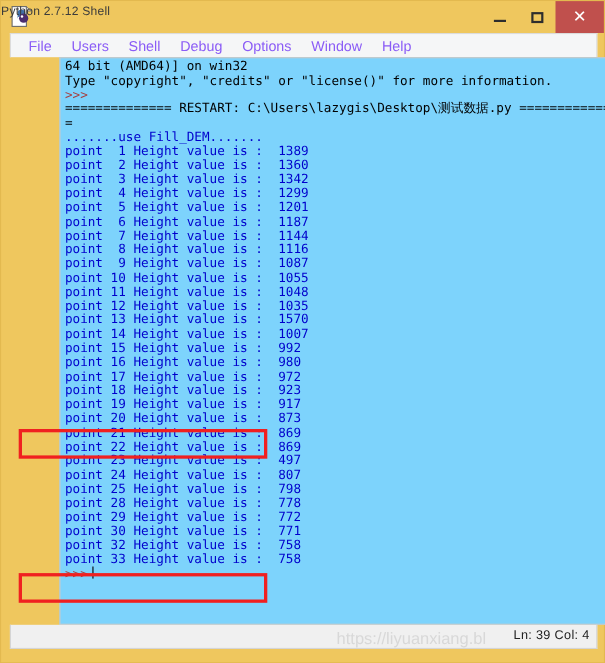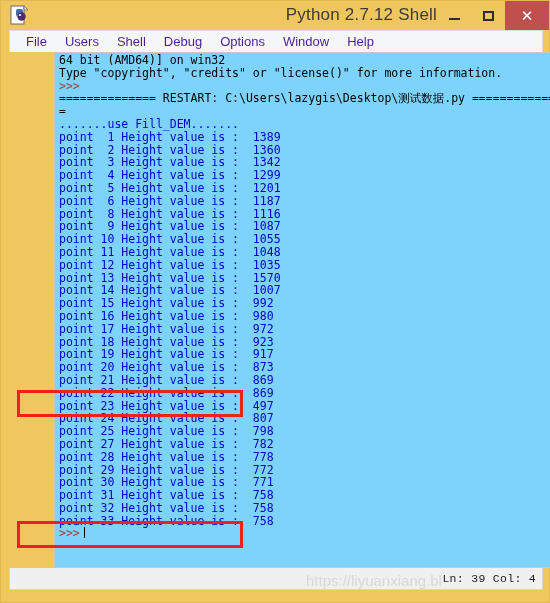--- a/index.html
+++ b/index.html
@@ -35,22 +35,22 @@
   }
   .app-icon {
     position: absolute;
     left: 8px; top: 4px;
     width: 21px; height: 21px;
   }
   .title-text {
     position: absolute;
     left: 0; top: 4px;
     width: 436px;
-    text-align: right;
-    font-size: 17px;
+    text-align: left;
+    font-size: 11px;
     color: #3b3b3b;
     font-family: "Liberation Sans", sans-serif;
     letter-spacing: 0.2px;
   }
   .win-btns {
     position: absolute;
     right: 0; top: 0;
     height: 29px;
     display: flex;
     align-items: stretch;
@@ -96,21 +96,21 @@
     background: #f5f6f7;
     border: 1px solid #dcdcdc;
     border-bottom: none;
     box-sizing: border-box;
     display: flex;
     align-items: center;
     padding-left: 7px;
   }
   .menu-item {
     font-size: 13px;
-    color: #4c1d95;
+    color: #8b5cf6;
     padding: 0 9px;
     cursor: default;
     font-family: "Liberation Sans", sans-serif;
   }
 
   
   .shell-wrap {
     position: absolute;
     left: 8px; top: 51px;
     width: 534px;
@@ -216,21 +216,21 @@
     background: #f0f0f0;
     border: 1px solid #d5d5d5;
     border-top: none;
     box-sizing: border-box;
   }
   .status-pos {
     position: absolute;
     right: 6px; top: 4px;
     font-size: 11.5px;
     color: #222;
-    font-family: Liberation Mono, monospace;
+    font-family: Liberation Sans, sans-serif;
     letter-spacing: 0.3px;
   }
   .watermark {
     position: absolute;
     left: 305px; top: 571px;
     font-size: 15px;
     color: #d8d8d8;
     font-family: "Liberation Sans", sans-serif;
     white-space: nowrap;
     pointer-events: none;
@@ -283,43 +283,42 @@
 </span><span class="sysline">Type "copyright", "credits" or "license()" for more information.
 </span><span class="prompt">&gt;&gt;&gt;
 </span><span class="restart">============== RESTART: C:\Users\lazygis\Desktop\测试数据.py ==============
 </span><span class="out">.......use Fill_DEM.......
 </span><span class="out">point  1 Height value is :  1389
 </span><span class="out">point  2 Height value is :  1360
 </span><span class="out">point  3 Height value is :  1342
 </span><span class="out">point  4 Height value is :  1299
 </span><span class="out">point  5 Height value is :  1201
 </span><span class="out">point  6 Height value is :  1187
+</span><span class="out">point  7 Height value is :  1144
 </span><span class="out">point  8 Height value is :  1116
 </span><span class="out">point  9 Height value is :  1087
 </span><span class="out">point 10 Height value is :  1055
 </span><span class="out">point 11 Height value is :  1048
 </span><span class="out">point 12 Height value is :  1035
 </span><span class="out">point 13 Height value is :  1570
 </span><span class="out">point 14 Height value is :  1007
 </span><span class="out">point 15 Height value is :  992
 </span><span class="out">point 16 Height value is :  980
 </span><span class="out">point 17 Height value is :  972
 </span><span class="out">point 18 Height value is :  923
 </span><span class="out">point 19 Height value is :  917
 </span><span class="out">point 20 Height value is :  873
 </span><span class="out">point 21 Height value is :  869
 </span><span class="out">point 22 Height value is :  869
 </span><span class="out">point 23 Height value is :  497
 </span><span class="out">point 24 Height value is :  807
 </span><span class="out">point 25 Height value is :  798
-</span><span class="out">point 27 Height value is :  782
 </span><span class="out">point 28 Height value is :  778
 </span><span class="out">point 29 Height value is :  772
 </span><span class="out">point 30 Height value is :  771
-</span><span class="out">point 31 Height value is :  758
 </span><span class="out">point 32 Height value is :  758
 </span><span class="out">point 33 Height value is :  758
 </span><span class="prompt">&gt;&gt;&gt;</span><span class="caret"></span></div>
 
     <div class="vscroll">
       <div class="vs-btn top">
         <span class="arrow-up"></span>
       </div>
       <div class="vs-thumb"></div>
       <div class="vs-track"></div>

